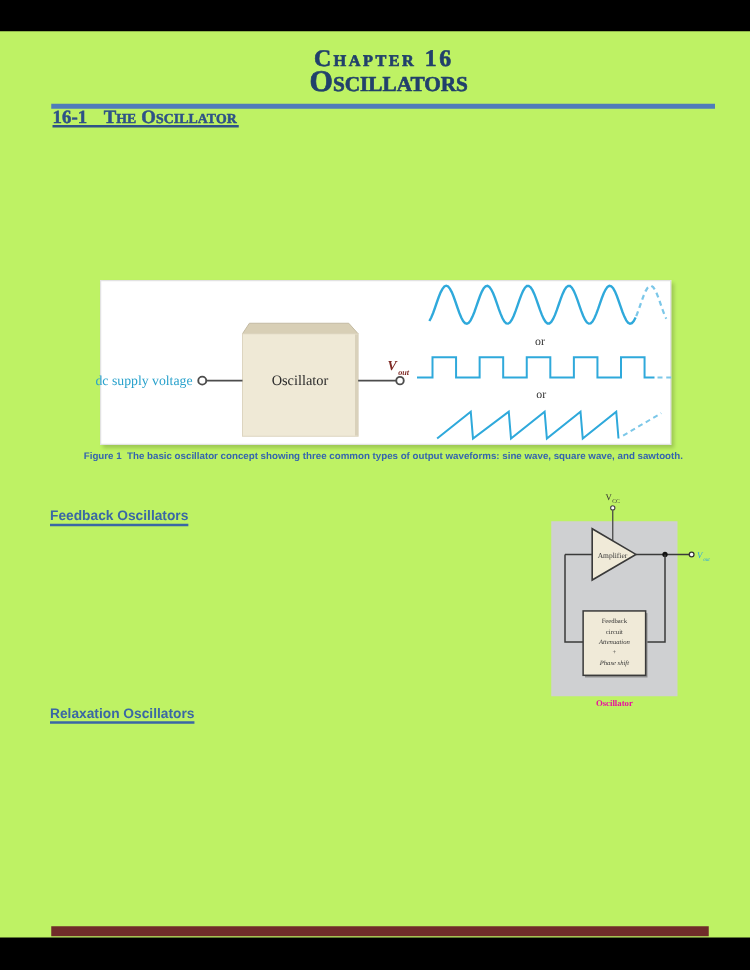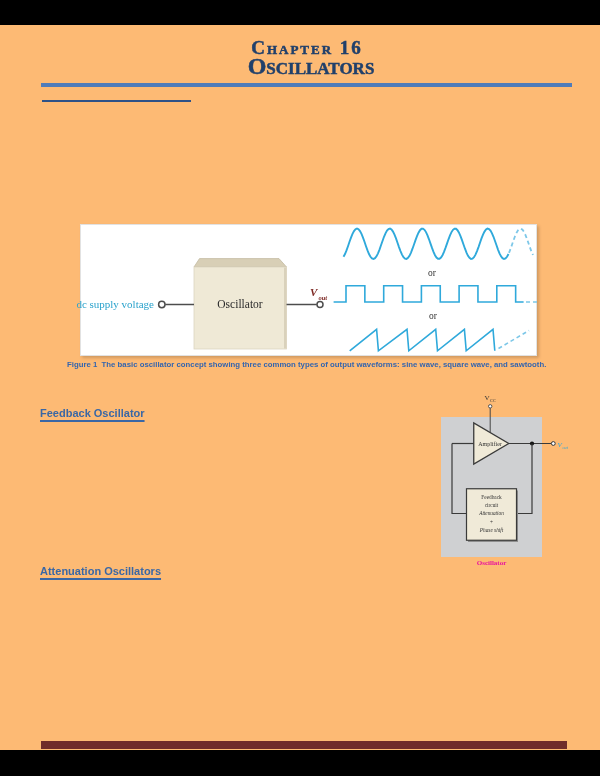--- a/index.html
+++ b/index.html
@@ -1,18 +1,18 @@
 <!DOCTYPE html>
 <html><head>
 <meta charset="utf-8">
 <style>
   html,body{margin:0;padding:0;}
   body{width:600px;height:776px;background:#000;position:relative;overflow:hidden;
        font-family:"Liberation Sans", sans-serif;}
-  .page{position:absolute;left:0;top:25px;width:600px;height:725px;background:#fdba74;}
+  .page{position:absolute;left:0;top:25px;width:600px;height:725px;background:#bef264;}
   .abs{position:absolute;}
   .ch1{left:2px;top:12px;width:610px;text-align:center;-webkit-text-stroke:0.5px #21406b;
        font-family:"Liberation Serif",serif;font-weight:bold;color:#21406b;
        font-size:19px;letter-spacing:2px;font-variant:small-caps;}
   .ch2{left:6px;top:27.5px;width:610px;text-align:center;-webkit-text-stroke:0.5px #21406b;
        font-family:"Liberation Serif",serif;font-weight:bold;color:#21406b;
        font-size:24px;letter-spacing:0px;font-variant:small-caps;}
   .rule{left:41px;top:58px;width:531px;height:4px;background:#4f7cba;}
   .h161{left:42px;top:61px;-webkit-text-stroke:0.4px #2e5287;font-family:"Liberation Serif",serif;font-weight:bold;
         color:#2e5287;font-size:15px;font-variant:small-caps;letter-spacing:0.1px;}
@@ -32,20 +32,21 @@
   .cap2{position:absolute;left:1.5px;top:-1px;color:#2e75b6;font-size:7.4px;
         font-weight:bold;line-height:10px;letter-spacing:0px;}
   .maroon{left:41px;top:716px;width:526px;height:8px;background:#702c2a;}
 </style>
 </head>
 <body>
   <div class="page">
     <div class="abs ch1">Chapter 16</div>
     <div class="abs ch2">Oscillators</div>
     <div class="abs rule"></div>
+    <div class="abs h161">16-1<span style="display:inline-block;width:13px"></span>The Oscillator</div>
     <div class="abs h161u"></div>
 
     <div class="abs fig1"></div>
     <svg class="abs" style="left:60px;top:199px;" width="490" height="135" viewBox="0 0 490 135">
       <g transform="translate(-60,-224)" id="f1">
 
         <polygon points="194,267 199.5,258.6 279,258.6 286.5,267" fill="#d8cfb6" stroke="#c3baa2" stroke-width="0.8"></polygon>
         <rect x="194" y="267" width="92.5" height="82" fill="#efe9d6" stroke="#ddd5c0" stroke-width="0.8"></rect>
         <rect x="284" y="267.5" width="2.5" height="81" fill="#d9d1bb"></rect>
         <text x="240" y="308" text-anchor="middle" font-family="Liberation Serif,serif" font-size="11.5" fill="#2b2b2b">Oscillator</text>
@@ -66,22 +67,22 @@
         <path d="M333.6,302 H346 V285.75 H364.85 V302 H383.7 V285.75 H402.55 V302 H421.4 V285.75 H440.25 V302 H459.1 V285.75 H477.95 V302 H496.8 V285.75 H515.65 V302 H523.6" fill="none" stroke="#2fa9db" stroke-width="1.6"></path>
         <path d="M526,302 H537" fill="none" stroke="#7cc7e8" stroke-width="1.6" stroke-dasharray="4,3"></path>
         <text x="433" y="318.5" text-anchor="middle" font-family="Liberation Serif,serif" font-size="9.5" fill="#333">or</text>
 
         <path d="M349.7,350.8 L376.6,329.3 L378.4,350.8 L407,329.3 L408.8,350.8 L435.7,329.3 L437.5,350.8 L464.4,329.3 L466.2,350.8 L493,329.3 L494.8,350.8" fill="none" stroke="#2fa9db" stroke-width="1.6"></path>
         <path d="M498.5,348.5 L529,330.5" fill="none" stroke="#7cc7e8" stroke-width="1.6" stroke-dasharray="4,3"></path>
       </g>
     </svg>
     <div class="abs cap1">Figure 1&nbsp;&nbsp;The basic oscillator concept showing three common types of output waveforms: sine wave, square wave, and sawtooth.</div>
 
-    <div class="abs sect" style="left:40px;top:382px;">Feedback Oscillator</div>
-    <div class="abs sect" style="left:40px;top:539.5px;">Attenuation Oscillators</div>
+    <div class="abs sect" style="left:40px;top:382px;">Feedback Oscillators</div>
+    <div class="abs sect" style="left:40px;top:539.5px;">Relaxation Oscillators</div>
 
     <div class="abs fig2gray"></div>
     <svg class="abs" style="left:435px;top:364px;" width="140" height="185" viewBox="0 0 140 185">
       <g transform="translate(-435,-389)" id="f2">
 
         <text x="484.4" y="400" font-family="Liberation Serif,serif" font-size="7" fill="#333">V</text>
         <text x="489.8" y="402" font-family="Liberation Serif,serif" font-size="4.5" fill="#333">CC</text>
         <circle cx="490.2" cy="406.3" r="1.7" fill="#fff" stroke="#444" stroke-width="0.9"></circle>
         <line x1="490.2" y1="408.1" x2="490.2" y2="432.6" stroke="#444" stroke-width="1"></line>
 

